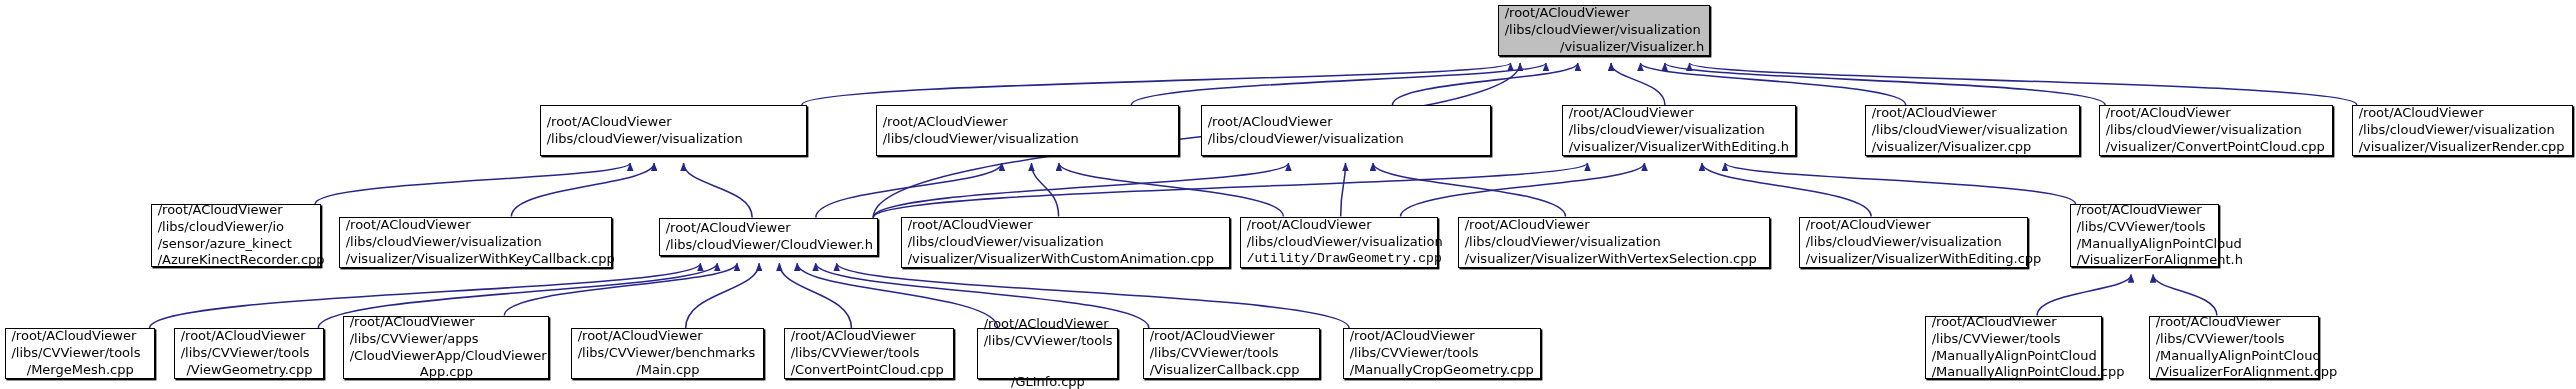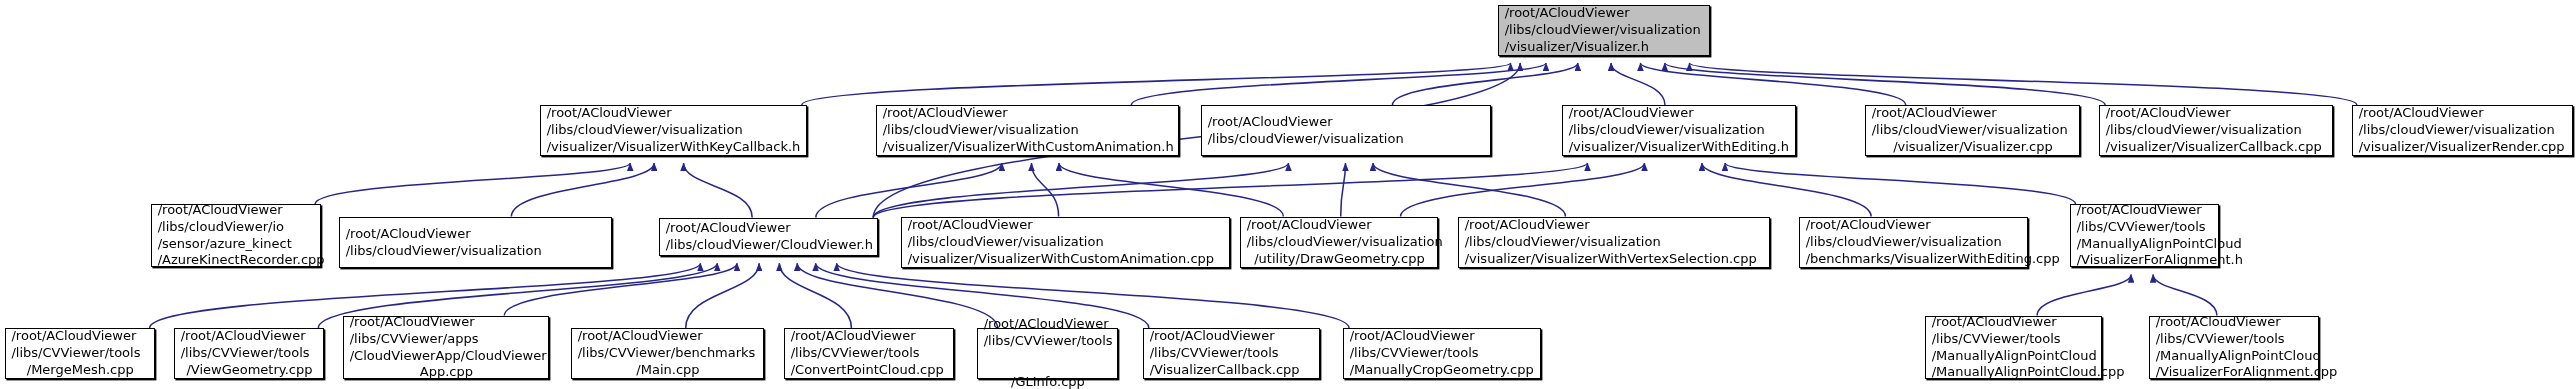--- a/index.html
+++ b/index.html
@@ -68,35 +68,35 @@
       <path d="M333,344 C333,306 751.45,306 751.45,276" fill="none" stroke="#25258a" stroke-width="1.6" marker-end="url(#arrow)"></path>
       <path d="M528.02,331 C528.02,299.5 772.1,299.5 772.1,276" fill="none" stroke="#25258a" stroke-width="1.6" marker-end="url(#arrow)"></path>
       <path d="M718.26,344 C718.26,306 795.3,306 795.3,276" fill="none" stroke="#25258a" stroke-width="1.6" marker-end="url(#arrow)"></path>
       <path d="M892.1,344 C892.1,306 816.5,306 816.5,276" fill="none" stroke="#25258a" stroke-width="1.6" marker-end="url(#arrow)"></path>
       <path d="M1045.44,344 C1045.44,306 835.2,306 835.2,276" fill="none" stroke="#25258a" stroke-width="1.6" marker-end="url(#arrow)"></path>
       <path d="M1204,344 C1204,306 854.5,306 854.5,276" fill="none" stroke="#25258a" stroke-width="1.6" marker-end="url(#arrow)"></path>
       <path d="M1414,344 C1414,306 876.6,306 876.6,276" fill="none" stroke="#25258a" stroke-width="1.6" marker-end="url(#arrow)"></path>
       <path d="M2135.66,331 C2135.66,305.5 2234.3,305.5 2234.3,288" fill="none" stroke="#25258a" stroke-width="1.6" marker-end="url(#arrow)"></path>
       <path d="M2324.26,331 C2324.26,305.5 2257.3,305.5 2257.3,288" fill="none" stroke="#25258a" stroke-width="1.6" marker-end="url(#arrow)"></path>
     </svg>
-<div class="node root lastcenter" style="left: 1498px; top: 4.8px; width: 212px; height: 51px;"><span class="ln">/root/ACloudViewer</span><span class="ln">/libs/cloudViewer/visualization</span><span class="ln" style="text-align: left;">/visualizer/Visualizer.h</span></div>
-    <div class="node" style="left: 540px; top: 105px; width: 267px; height: 51px;"><span class="ln">/root/ACloudViewer</span><span class="ln">/libs/cloudViewer/visualization</span><span class="ln">/visualizer/VisualizerWithKeyCallback.h</span></div>
-    <div class="node" style="left: 876px; top: 105px; width: 303px; height: 51px;"><span class="ln">/root/ACloudViewer</span><span class="ln">/libs/cloudViewer/visualization</span><span class="ln">/visualizer/VisualizerWithCustomAnimation.h</span></div>
+<div class="node root lastcenter" style="left: 1498px; top: 4.8px; width: 212px; height: 51px;"><span class="ln">/root/ACloudViewer</span><span class="ln">/libs/cloudViewer/visualization</span><span class="ln" style="text-align: right;">/visualizer/Visualizer.h</span></div>
+    <div class="node" style="left: 540px; top: 105px; width: 267px; height: 51px;"><span class="ln">/root/ACloudViewer</span><span class="ln">/libs/cloudViewer/visualization</span></div>
+    <div class="node" style="left: 876px; top: 105px; width: 303px; height: 51px;"><span class="ln">/root/ACloudViewer</span><span class="ln">/libs/cloudViewer/visualization</span></div>
     <div class="node" style="left: 1201px; top: 105px; width: 290px; height: 51px;"><span class="ln">/root/ACloudViewer</span><span class="ln">/libs/cloudViewer/visualization</span></div>
     <div class="node" style="left: 1562px; top: 105px; width: 234px; height: 51px;"><span class="ln">/root/ACloudViewer</span><span class="ln">/libs/cloudViewer/visualization</span><span class="ln">/visualizer/VisualizerWithEditing.h</span></div>
-    <div class="node lastcenter" style="left: 1865px; top: 105px; width: 215px; height: 51px;"><span class="ln">/root/ACloudViewer</span><span class="ln">/libs/cloudViewer/visualization</span><span class="ln" style="text-align: center;">/visualizer/Visualizer.cpp</span></div>
-    <div class="node" style="left: 2099px; top: 105px; width: 234px; height: 51px;"><span class="ln">/root/ACloudViewer</span><span class="ln">/libs/cloudViewer/visualization</span><span class="ln">/visualizer/VisualizerCallback.cpp</span></div>
+    <div class="node lastcenter" style="left: 1865px; top: 105px; width: 215px; height: 51px;"><span class="ln">/root/ACloudViewer</span><span class="ln">/libs/cloudViewer/visualization</span><span class="ln" style="text-align: left;">/visualizer/Visualizer.cpp</span></div>
+    <div class="node" style="left: 2099px; top: 105px; width: 234px; height: 51px;"><span class="ln">/root/ACloudViewer</span><span class="ln">/libs/cloudViewer/visualization</span><span class="ln">/visualizer/ConvertPointCloud.cpp</span></div>
     <div class="node" style="left: 2352px; top: 105px; width: 221px; height: 51px;"><span class="ln">/root/ACloudViewer</span><span class="ln">/libs/cloudViewer/visualization</span><span class="ln">/visualizer/VisualizerRender.cpp</span></div>
     <div class="node" style="left: 151px; top: 204px; width: 170px; height: 63px;"><span class="ln">/root/ACloudViewer</span><span class="ln">/libs/cloudViewer/io</span><span class="ln">/sensor/azure_kinect</span><span class="ln">/AzureKinectRecorder.cpp</span></div>
-    <div class="node" style="left: 339px; top: 217px; width: 273px; height: 51px;"><span class="ln">/root/ACloudViewer</span><span class="ln">/libs/cloudViewer/visualization</span></div>
+    <div class="node" style="left: 339px; top: 217px; width: 273px; height: 51px;"><span class="ln">/root/ACloudViewer</span><span class="ln">/libs/cloudViewer/visualization</span><span class="ln">/visualizer/VisualizerWithKeyCallback.cpp</span></div>
     <div class="node" style="left: 659px; top: 218px; width: 219px; height: 38px;"><span class="ln">/root/ACloudViewer</span><span class="ln">/libs/cloudViewer/CloudViewer.h</span></div>
     <div class="node" style="left: 901px; top: 217px; width: 329px; height: 51px;"><span class="ln">/root/ACloudViewer</span><span class="ln">/libs/cloudViewer/visualization</span><span class="ln">/visualizer/VisualizerWithCustomAnimation.cpp</span></div>
-    <div class="node lastcenter" style="left: 1240px; top: 217px; width: 198px; height: 51px;"><span class="ln">/root/ACloudViewer</span><span class="ln">/libs/cloudViewer/visualization</span><span class="ln" style="text-align: center;">/utility/DrawGeometry.cpp</span></div>
+    <div class="node lastcenter" style="left: 1240px; top: 217px; width: 198px; height: 51px;"><span class="ln">/root/ACloudViewer</span><span class="ln">/libs/cloudViewer/visualization</span><span class="ln" style="text-align: left; font-family: Liberation Mono, monospace;">/utility/DrawGeometry.cpp</span></div>
     <div class="node" style="left: 1458px; top: 217px; width: 312px; height: 51px;"><span class="ln">/root/ACloudViewer</span><span class="ln">/libs/cloudViewer/visualization</span><span class="ln">/visualizer/VisualizerWithVertexSelection.cpp</span></div>
-    <div class="node" style="left: 1799px; top: 217px; width: 229px; height: 51px;"><span class="ln">/root/ACloudViewer</span><span class="ln">/libs/cloudViewer/visualization</span><span class="ln">/benchmarks/VisualizerWithEditing.cpp</span></div>
+    <div class="node" style="left: 1799px; top: 217px; width: 229px; height: 51px;"><span class="ln">/root/ACloudViewer</span><span class="ln">/libs/cloudViewer/visualization</span><span class="ln">/visualizer/VisualizerWithEditing.cpp</span></div>
     <div class="node" style="left: 2070px; top: 204px; width: 149px; height: 63px;"><span class="ln">/root/ACloudViewer</span><span class="ln">/libs/CVViewer/tools</span><span class="ln">/ManuallyAlignPointCloud</span><span class="ln">/VisualizerForAlignment.h</span></div>
     <div class="node lastcenter" style="left: 4.8px; top: 328px; width: 150px; height: 51px;"><span class="ln">/root/ACloudViewer</span><span class="ln">/libs/CVViewer/tools</span><span class="ln" style="text-align: center;">/MergeMesh.cpp</span></div>
     <div class="node lastcenter" style="left: 174px; top: 328px; width: 150px; height: 51px;"><span class="ln">/root/ACloudViewer</span><span class="ln">/libs/CVViewer/tools</span><span class="ln" style="text-align: center;">/ViewGeometry.cpp</span></div>
     <div class="node lastcenter" style="left: 343px; top: 316px; width: 206px; height: 63px;"><span class="ln">/root/ACloudViewer</span><span class="ln">/libs/CVViewer/apps</span><span class="ln">/CloudViewerApp/CloudViewer</span><span class="ln" style="text-align: center;">App.cpp</span></div>
     <div class="node lastcenter" style="left: 571px; top: 328px; width: 193px; height: 51px;"><span class="ln">/root/ACloudViewer</span><span class="ln">/libs/CVViewer/benchmarks</span><span class="ln" style="text-align: center;">/Main.cpp</span></div>
     <div class="node" style="left: 784px; top: 328px; width: 170px; height: 51px;"><span class="ln">/root/ACloudViewer</span><span class="ln">/libs/CVViewer/tools</span><span class="ln">/ConvertPointCloud.cpp</span></div>
     <div class="node lastcenter" style="left: 977px; top: 328px; width: 141px; height: 51px;"><span class="ln">/root/ACloudViewer</span><span class="ln">/libs/CVViewer/tools</span><span class="ln" style="text-align: center; margin-top: 24px;">/GLInfo.cpp</span></div>
     <div class="node" style="left: 1143px; top: 328px; width: 177px; height: 51px;"><span class="ln">/root/ACloudViewer</span><span class="ln">/libs/CVViewer/tools</span><span class="ln">/VisualizerCallback.cpp</span></div>
     <div class="node" style="left: 1343px; top: 328px; width: 198px; height: 51px;"><span class="ln">/root/ACloudViewer</span><span class="ln">/libs/CVViewer/tools</span><span class="ln">/ManuallyCropGeometry.cpp</span></div>
     <div class="node" style="left: 1925px; top: 316px; width: 177px; height: 63px;"><span class="ln">/root/ACloudViewer</span><span class="ln">/libs/CVViewer/tools</span><span class="ln">/ManuallyAlignPointCloud</span><span class="ln">/ManuallyAlignPointCloud.cpp</span></div>

